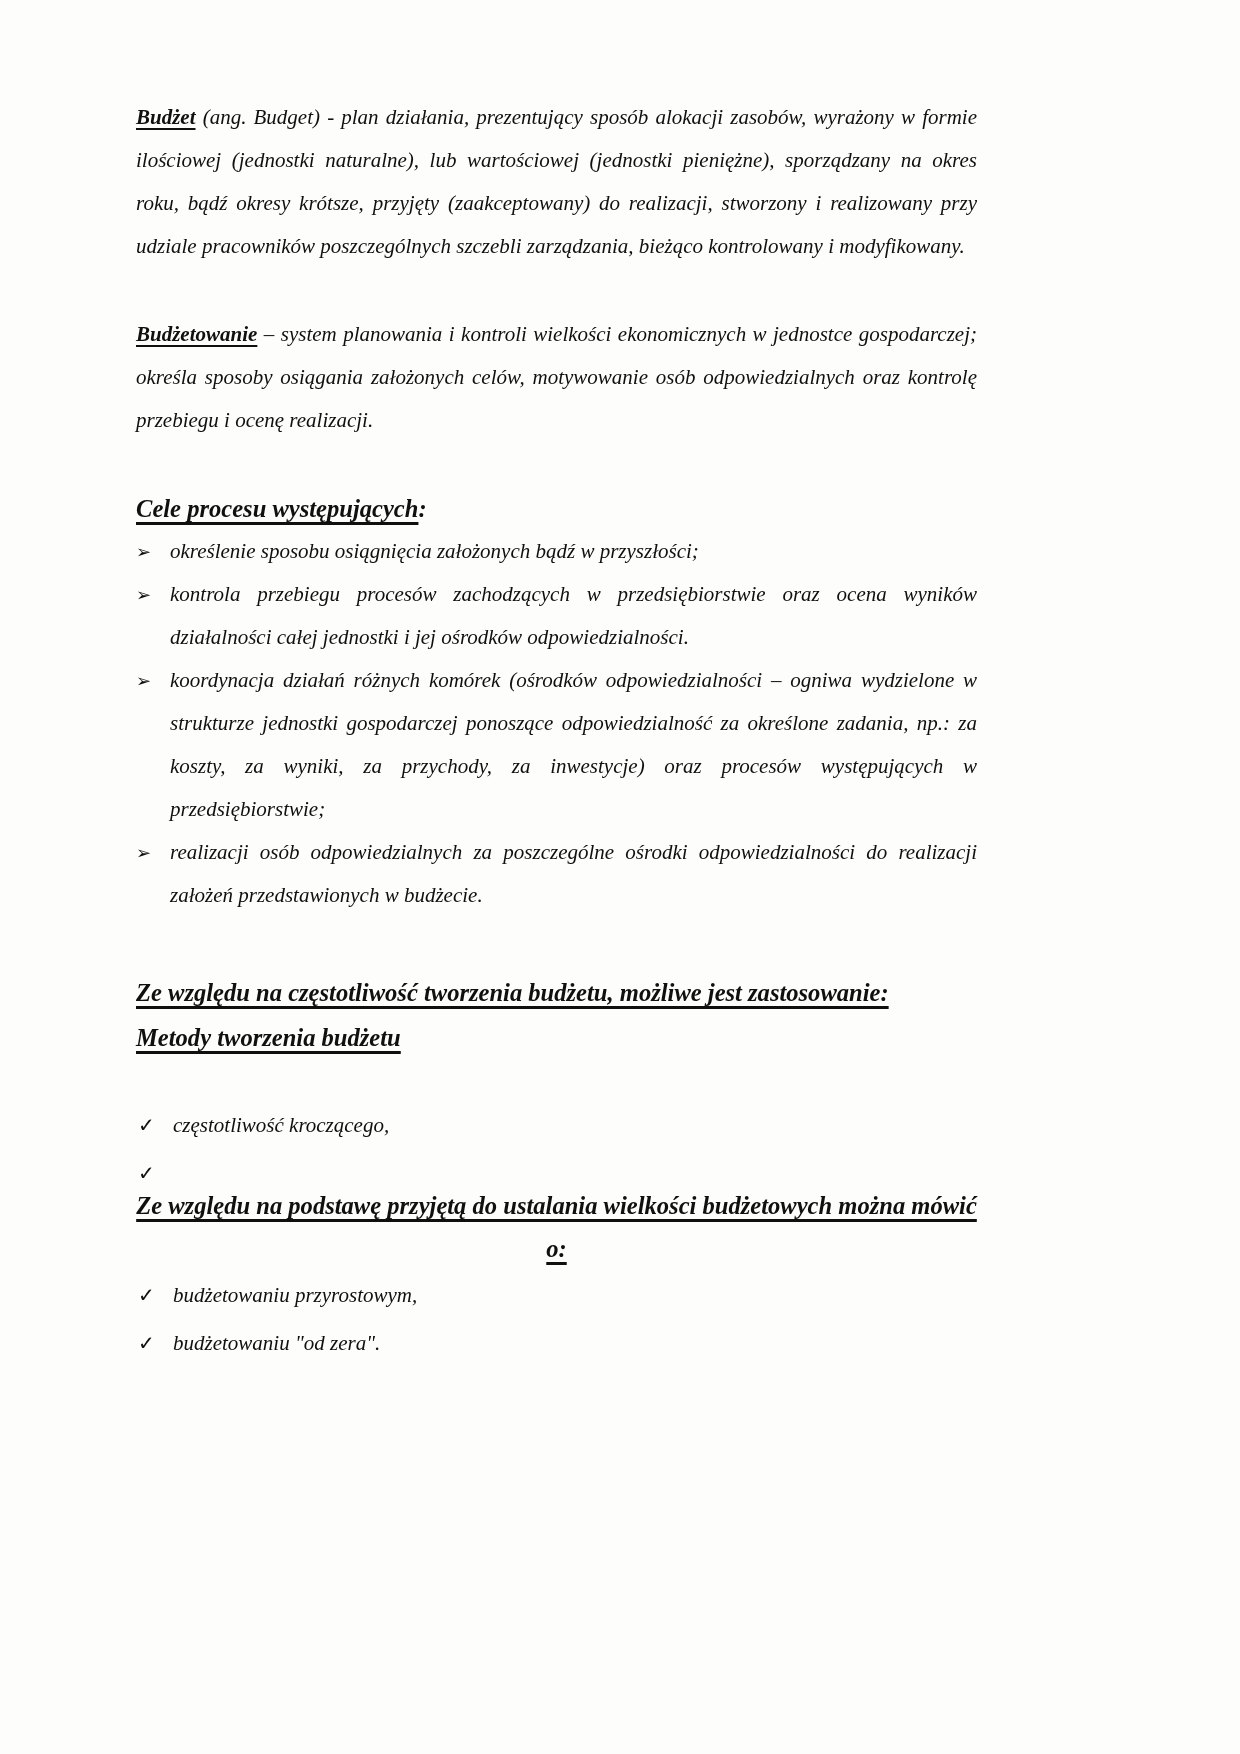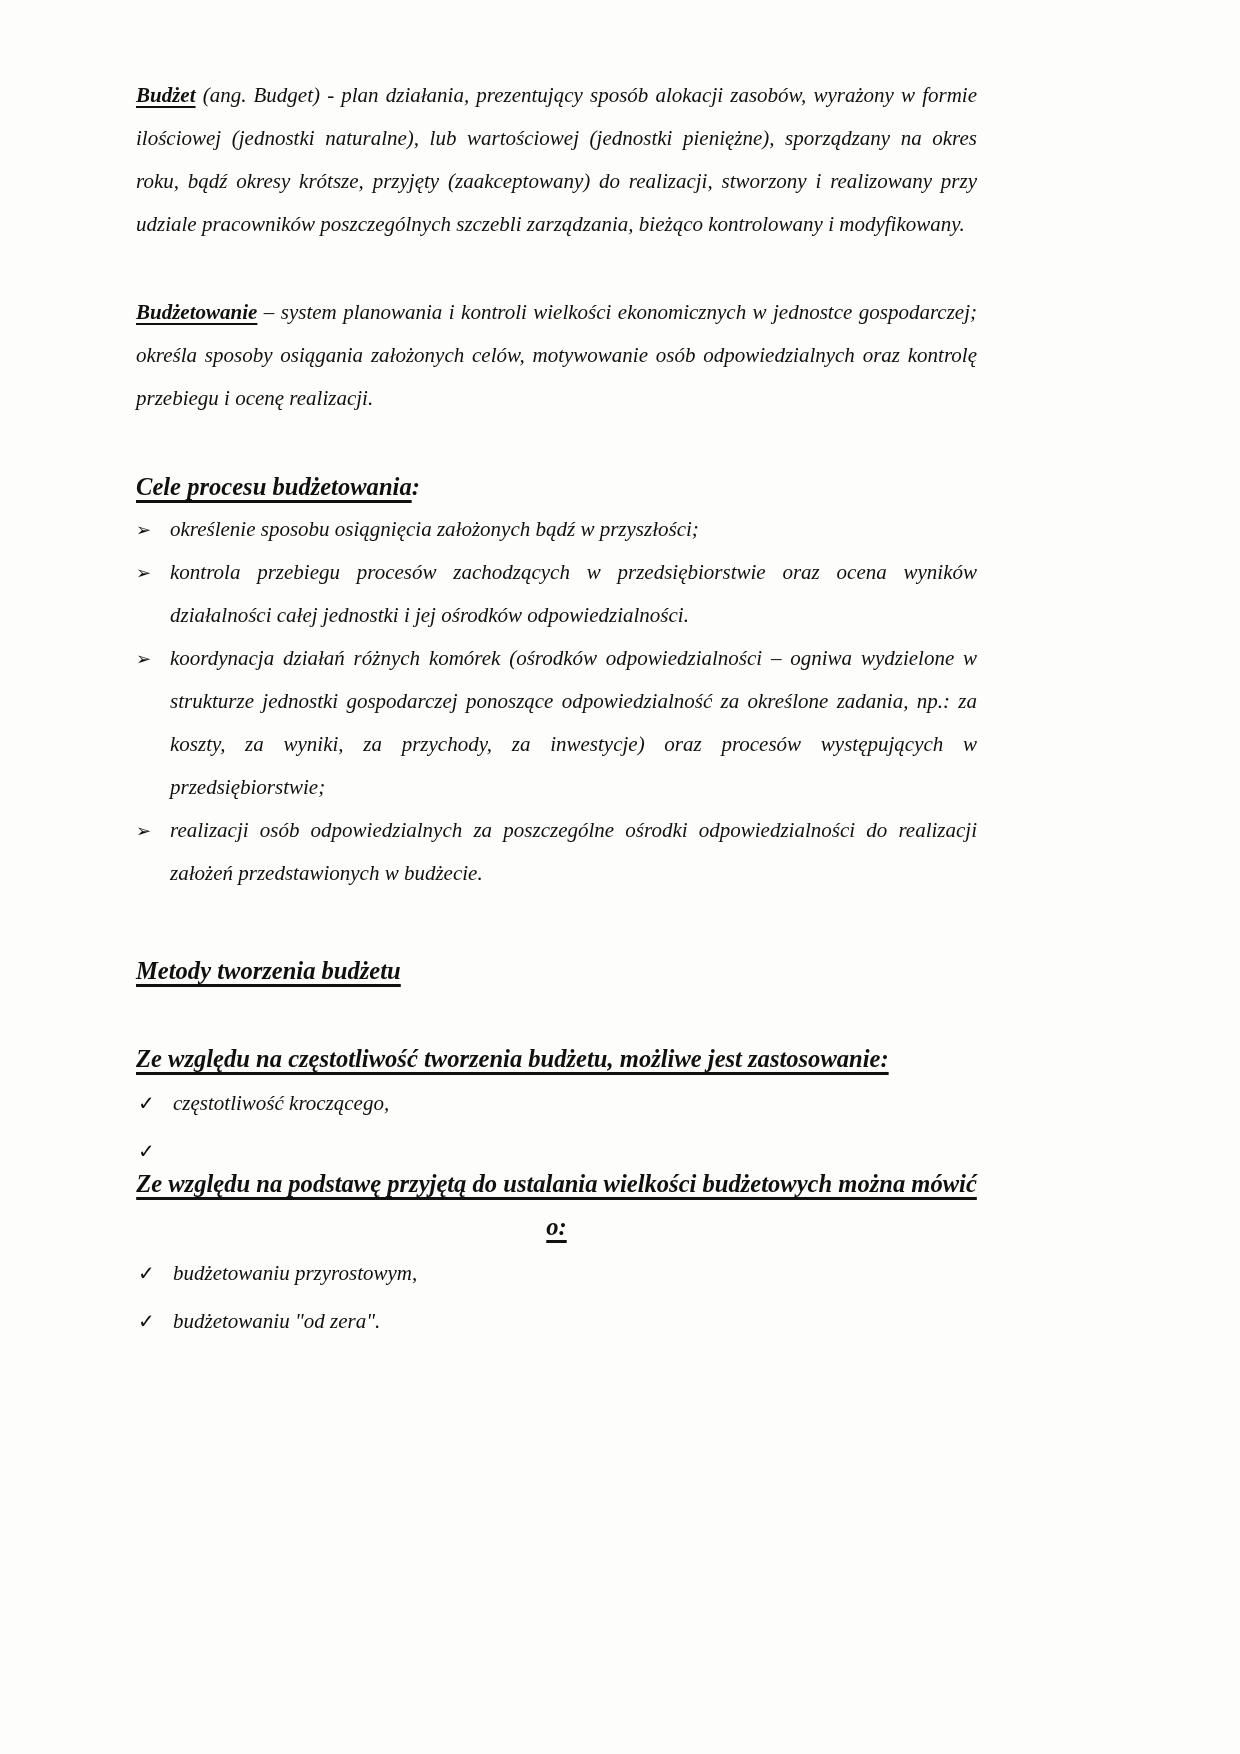--- a/index.html
+++ b/index.html
@@ -3,21 +3,21 @@
 <meta charset="utf-8">
 <style>
   html, body { margin: 0; padding: 0; background: #f4f4f2; }
   .page {
     position: relative;
     width: 1240px;
     height: 1754px;
     margin: 0 auto;
     background: #fdfdfc;
     box-sizing: border-box;
-    padding: 74px 263px 40px 136px;
+    padding: 96px 263px 40px 136px;
     font-family: "Liberation Serif", "DejaVu Serif", serif;
     font-style: italic;
     font-size: 21px;
     line-height: 43px;
     color: #101010;
     overflow: hidden;
   }
   .para {
     text-align: justify;
     margin: 0 0 45px 0;
@@ -75,32 +75,32 @@
 </style>
 </head>
 <body>
 
 <div class="page">
 
   <p class="para"><span class="lead-term">Budżet</span><span> (ang. Budget) - plan działania, prezentujący sposób alokacji zasobów, wyrażony w formie ilościowej (jednostki naturalne), lub wartościowej (jednostki pieniężne), sporządzany na okres roku, bądź okresy krótsze, przyjęty (zaakceptowany) do realizacji, stworzony i realizowany przy udziale pracowników poszczególnych szczebli zarządzania, bieżąco kontrolowany i modyfikowany.</span></p>
 
   <p class="para"><span class="lead-term">Budżetowanie</span><span> – system planowania i kontroli wielkości ekonomicznych w jednostce gospodarczej; określa sposoby osiągania założonych celów, motywowanie osób odpowiedzialnych oraz kontrolę przebiegu i ocenę realizacji.</span></p>
 
-  <h3 class="heading"><span class="underlined">Cele procesu budżetowania</span><span>:</span></h3>
+  <h3 class="heading"><span class="underlined">Cele procesu występujących</span><span>:</span></h3>
 
   <ul class="arrow-list">
     <li><span class="glyph glyph-arrow">➢</span><span>określenie sposobu osiągnięcia założonych bądź w przyszłości;</span></li>
     <li><span class="glyph glyph-arrow">➢</span><span>kontrola przebiegu procesów zachodzących w przedsiębiorstwie oraz ocena wyników działalności całej jednostki i jej ośrodków odpowiedzialności.</span></li>
     <li><span class="glyph glyph-arrow">➢</span><span>koordynacja działań różnych komórek (ośrodków odpowiedzialności – ogniwa wydzielone w strukturze jednostki gospodarczej ponoszące odpowiedzialność za określone zadania, np.: za koszty, za wyniki, za przychody, za inwestycje) oraz procesów występujących w przedsiębiorstwie;</span></li>
     <li><span class="glyph glyph-arrow">➢</span><span>realizacji osób odpowiedzialnych za poszczególne ośrodki odpowiedzialności do realizacji założeń przedstawionych w budżecie.</span></li>
   </ul>
 
+  <h3 class="heading gap-before-sub"><span class="underlined">Ze względu na częstotliwość tworzenia budżetu, możliwe jest zastosowanie:</span></h3>
+
   <h3 class="heading gap-before-metody"><span class="underlined">Metody tworzenia budżetu</span></h3>
-
-  <h3 class="heading gap-before-sub"><span class="underlined">Ze względu na częstotliwość tworzenia budżetu, możliwe jest zastosowanie:</span></h3>
 
   <ul class="check-list first-group">
     <li><span class="glyph glyph-check">✓</span><span>częstotliwość kroczącego,</span></li>
     <li><span class="glyph glyph-check">✓</span></li>
   </ul>
 
   <h3 class="heading podstawa-heading"><span class="underlined">Ze względu na podstawę przyjętą do ustalania wielkości budżetowych można mówić o:</span></h3>
 
   <ul class="check-list">
     <li><span class="glyph glyph-check">✓</span><span>budżetowaniu przyrostowym,</span></li>

